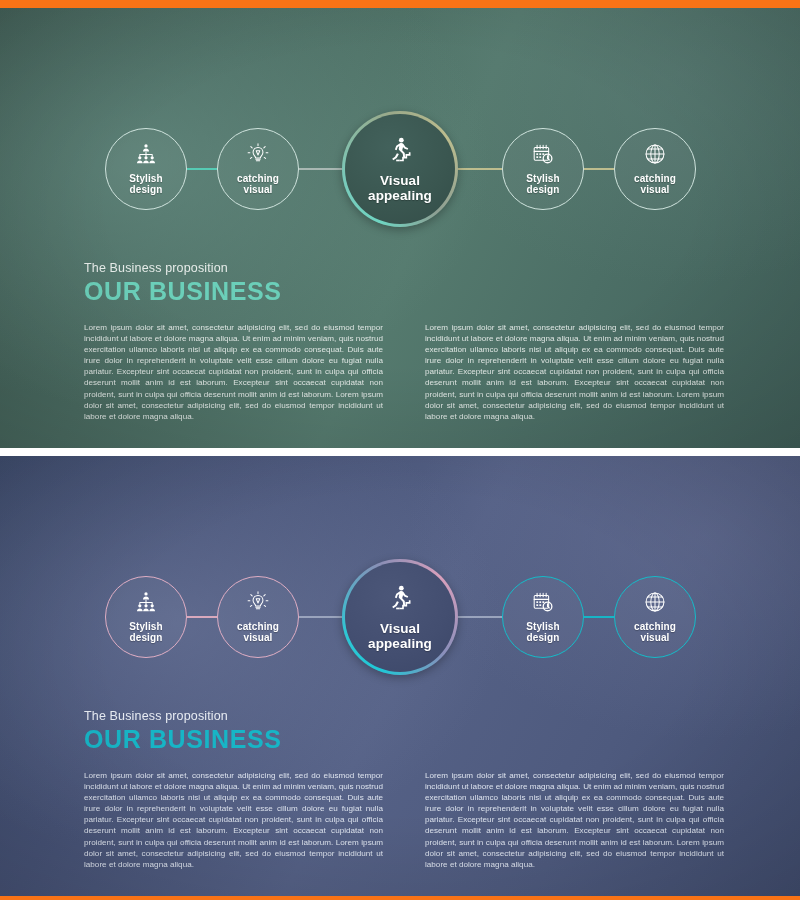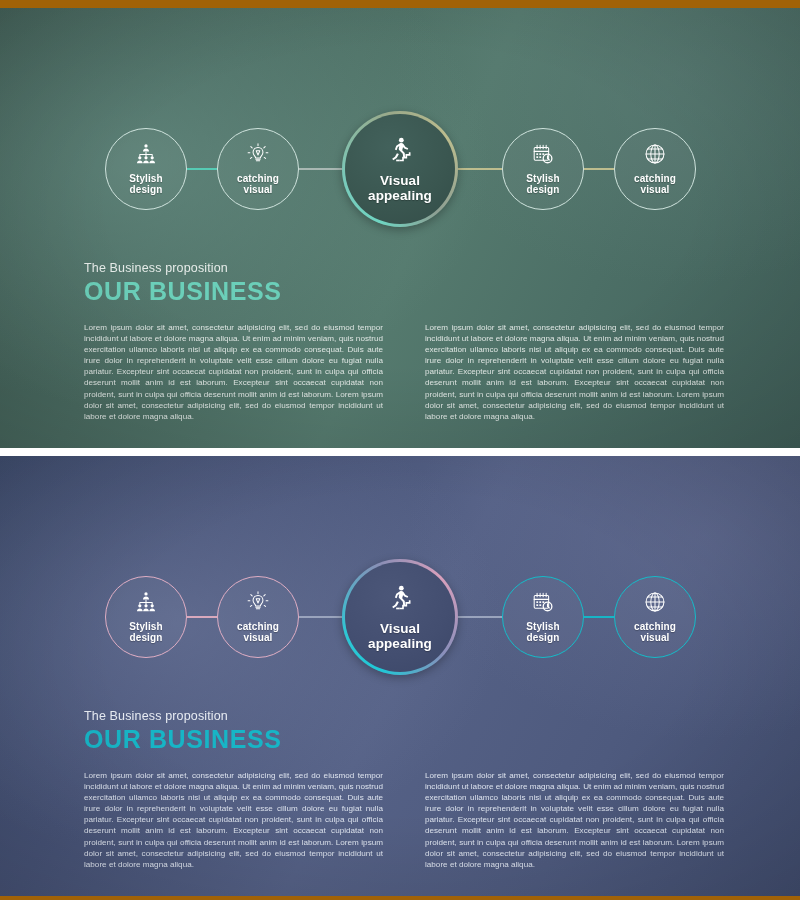--- a/index.html
+++ b/index.html
@@ -10,21 +10,21 @@
     height: 900px;
     background: #ffffff;
     font-family: "Liberation Sans", sans-serif;
     overflow: hidden;
   }
 
   .page {
     position: relative;
     width: 800px;
     height: 900px;
-    background: #a16207;
+    background: #f97316;
   }
 
   
   .panel {
     position: absolute;
     left: 0;
     width: 800px;
     overflow: hidden;
   }
 

